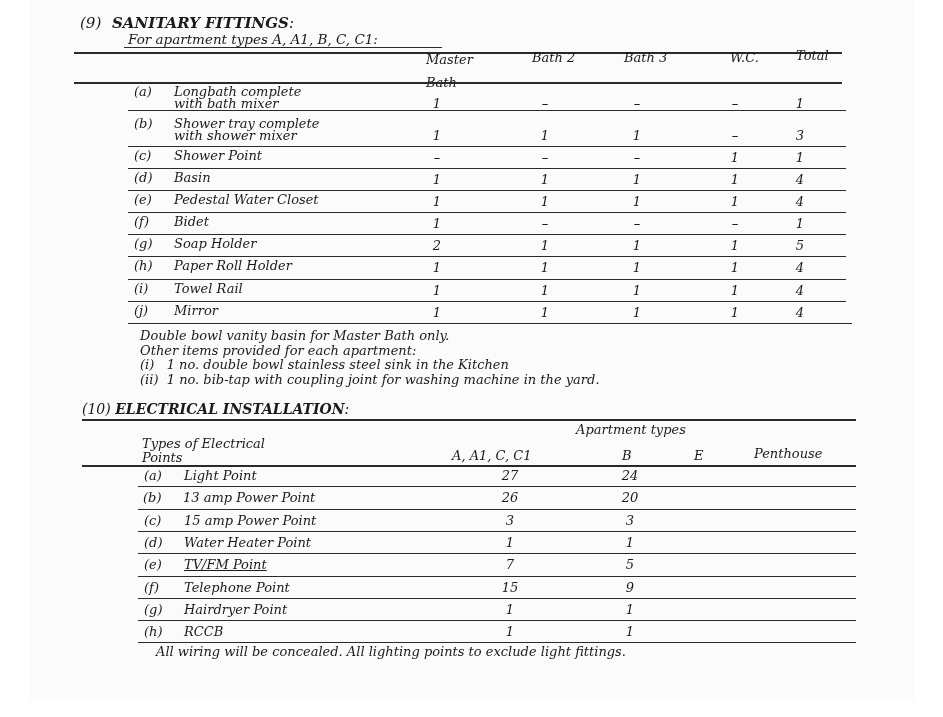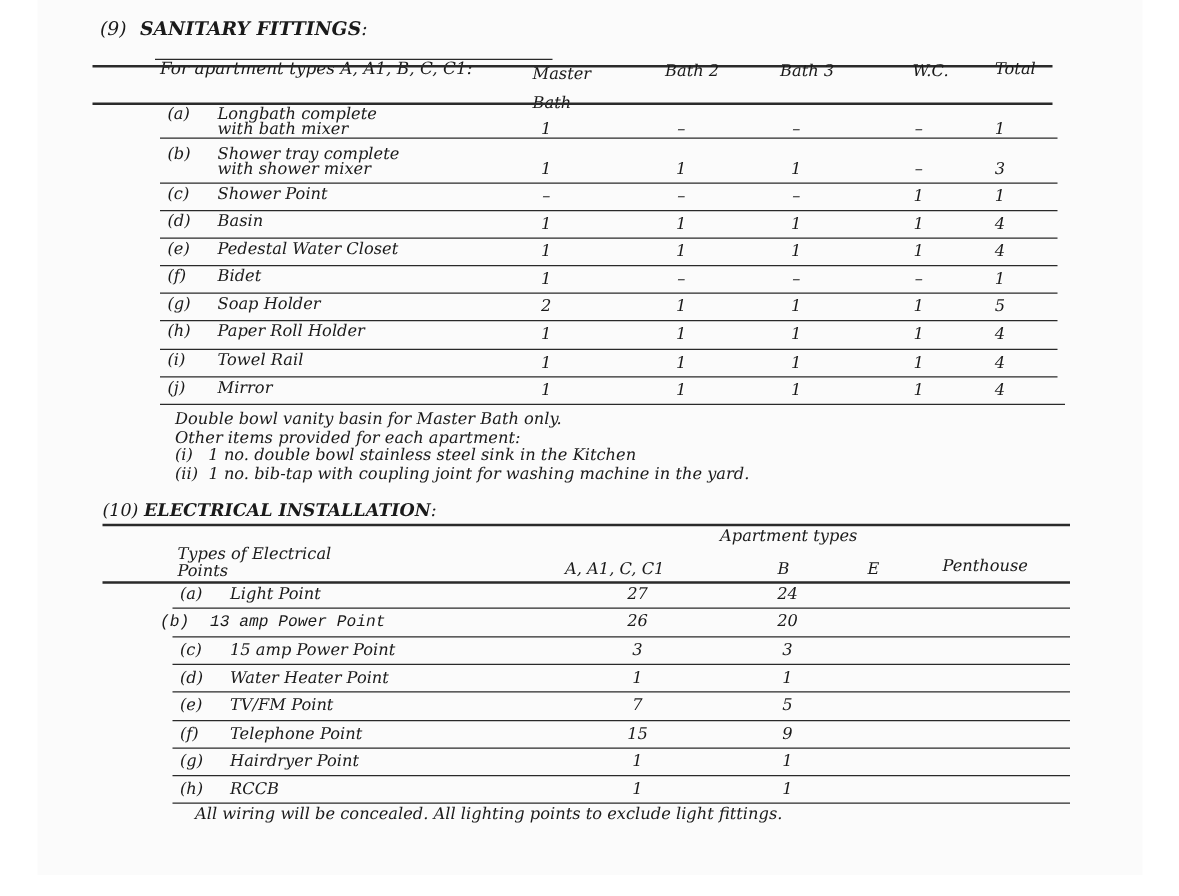--- a/index.html
+++ b/index.html
@@ -18,21 +18,21 @@
 </style>
 </head>
 <body>
 
 <div class="paper"></div>
 
 <div class="abs it" style="left:80px; top:14px; font-size:15px;">(9)</div>
 <div class="abs it" style="left:112px; top:14px; font-size:15px; font-weight:bold;">
   <span>SANITARY FITTINGS</span><span style="font-weight:normal">:</span>
 </div>
-<div class="abs it" style="left:128px; top:31px; font-size:13.5px;margin-top:16px;">For apartment types A, A1, B, C, C1:</div>
+<div class="abs it" style="left:128px; top:31px; font-size:13.5px;">For apartment types A, A1, B, C, C1:</div>
 <div class="hr" style="left:124px; top:47px; width:318px;"></div>
 
 <div class="hr thick" style="left:74px; top:52px; width:768px;"></div>
 
 <div class="hdr" style="left:426px; top:54px;">
   <div>Master</div>
   <div style="margin-top:11px">Bath</div>
 </div>
 <div class="hdr" style="left:532px; top:52px;">Bath 2</div>
 <div class="hdr" style="left:624px; top:52px;">Bath  3</div>
@@ -159,39 +159,39 @@
 
 <div class="hr thick" style="left:82px; top:465px; width:774px;"></div>
 
 <div id="t10">
     <div class="label" style="left: 144px; top: 470px;"><span class="letter">(a)</span><span>Light Point</span></div>
     <div class="cell" style="left: 490px; top: 468px;">27</div>
     <div class="cell" style="left: 610px; top: 468px;">24</div>
     <div class="cell" style="left: 680px; top: 468px;"></div>
     <div class="cell" style="left: 780px; top: 468px;"></div>
     <div class="hr" style="left: 138px; top: 486px; width: 718px;"></div>
-    <div class="label" style="left: 128px; top: 492px; font-family: Liberation Mono, monospace;"><span class="letter">(b)</span><span>13 amp Power Point</span></div>
+    <div class="label" style="left: 143px; top: 492px;"><span class="letter">(b)</span><span>13 amp Power Point</span></div>
     <div class="cell" style="left: 490px; top: 490px;">26</div>
     <div class="cell" style="left: 610px; top: 490px;">20</div>
     <div class="cell" style="left: 680px; top: 490px;"></div>
     <div class="cell" style="left: 780px; top: 490px;"></div>
     <div class="hr" style="left: 138px; top: 509px; width: 718px;"></div>
     <div class="label" style="left: 144px; top: 515px;"><span class="letter">(c)</span><span>15 amp Power Point</span></div>
     <div class="cell" style="left: 490px; top: 513px;">3</div>
     <div class="cell" style="left: 610px; top: 513px;">3</div>
     <div class="cell" style="left: 680px; top: 513px;"></div>
     <div class="cell" style="left: 780px; top: 513px;"></div>
     <div class="hr" style="left: 138px; top: 531px; width: 718px;"></div>
     <div class="label" style="left: 144px; top: 537px;"><span class="letter">(d)</span><span>Water Heater Point</span></div>
     <div class="cell" style="left: 490px; top: 535px;">1</div>
     <div class="cell" style="left: 610px; top: 535px;">1</div>
     <div class="cell" style="left: 680px; top: 535px;"></div>
     <div class="cell" style="left: 780px; top: 535px;"></div>
     <div class="hr" style="left: 138px; top: 553px; width: 718px;"></div>
-    <div class="label" style="left: 144px; top: 559px;"><span class="letter">(e)</span><span>TV/FM Point</span></div>
+    <div class="label" style="left: 144px; top: 559px; text-decoration: underline;"><span class="letter">(e)</span><span>TV/FM Point</span></div>
     <div class="cell" style="left: 490px; top: 557px;">7</div>
     <div class="cell" style="left: 610px; top: 557px;">5</div>
     <div class="cell" style="left: 680px; top: 557px;"></div>
     <div class="cell" style="left: 780px; top: 557px;"></div>
     <div class="hr" style="left: 138px; top: 576px; width: 718px;"></div>
     <div class="label" style="left: 144px; top: 582px;"><span class="letter">(f)</span><span>Telephone Point</span></div>
     <div class="cell" style="left: 490px; top: 580px;">15</div>
     <div class="cell" style="left: 610px; top: 580px;">9</div>
     <div class="cell" style="left: 680px; top: 580px;"></div>
     <div class="cell" style="left: 780px; top: 580px;"></div>

